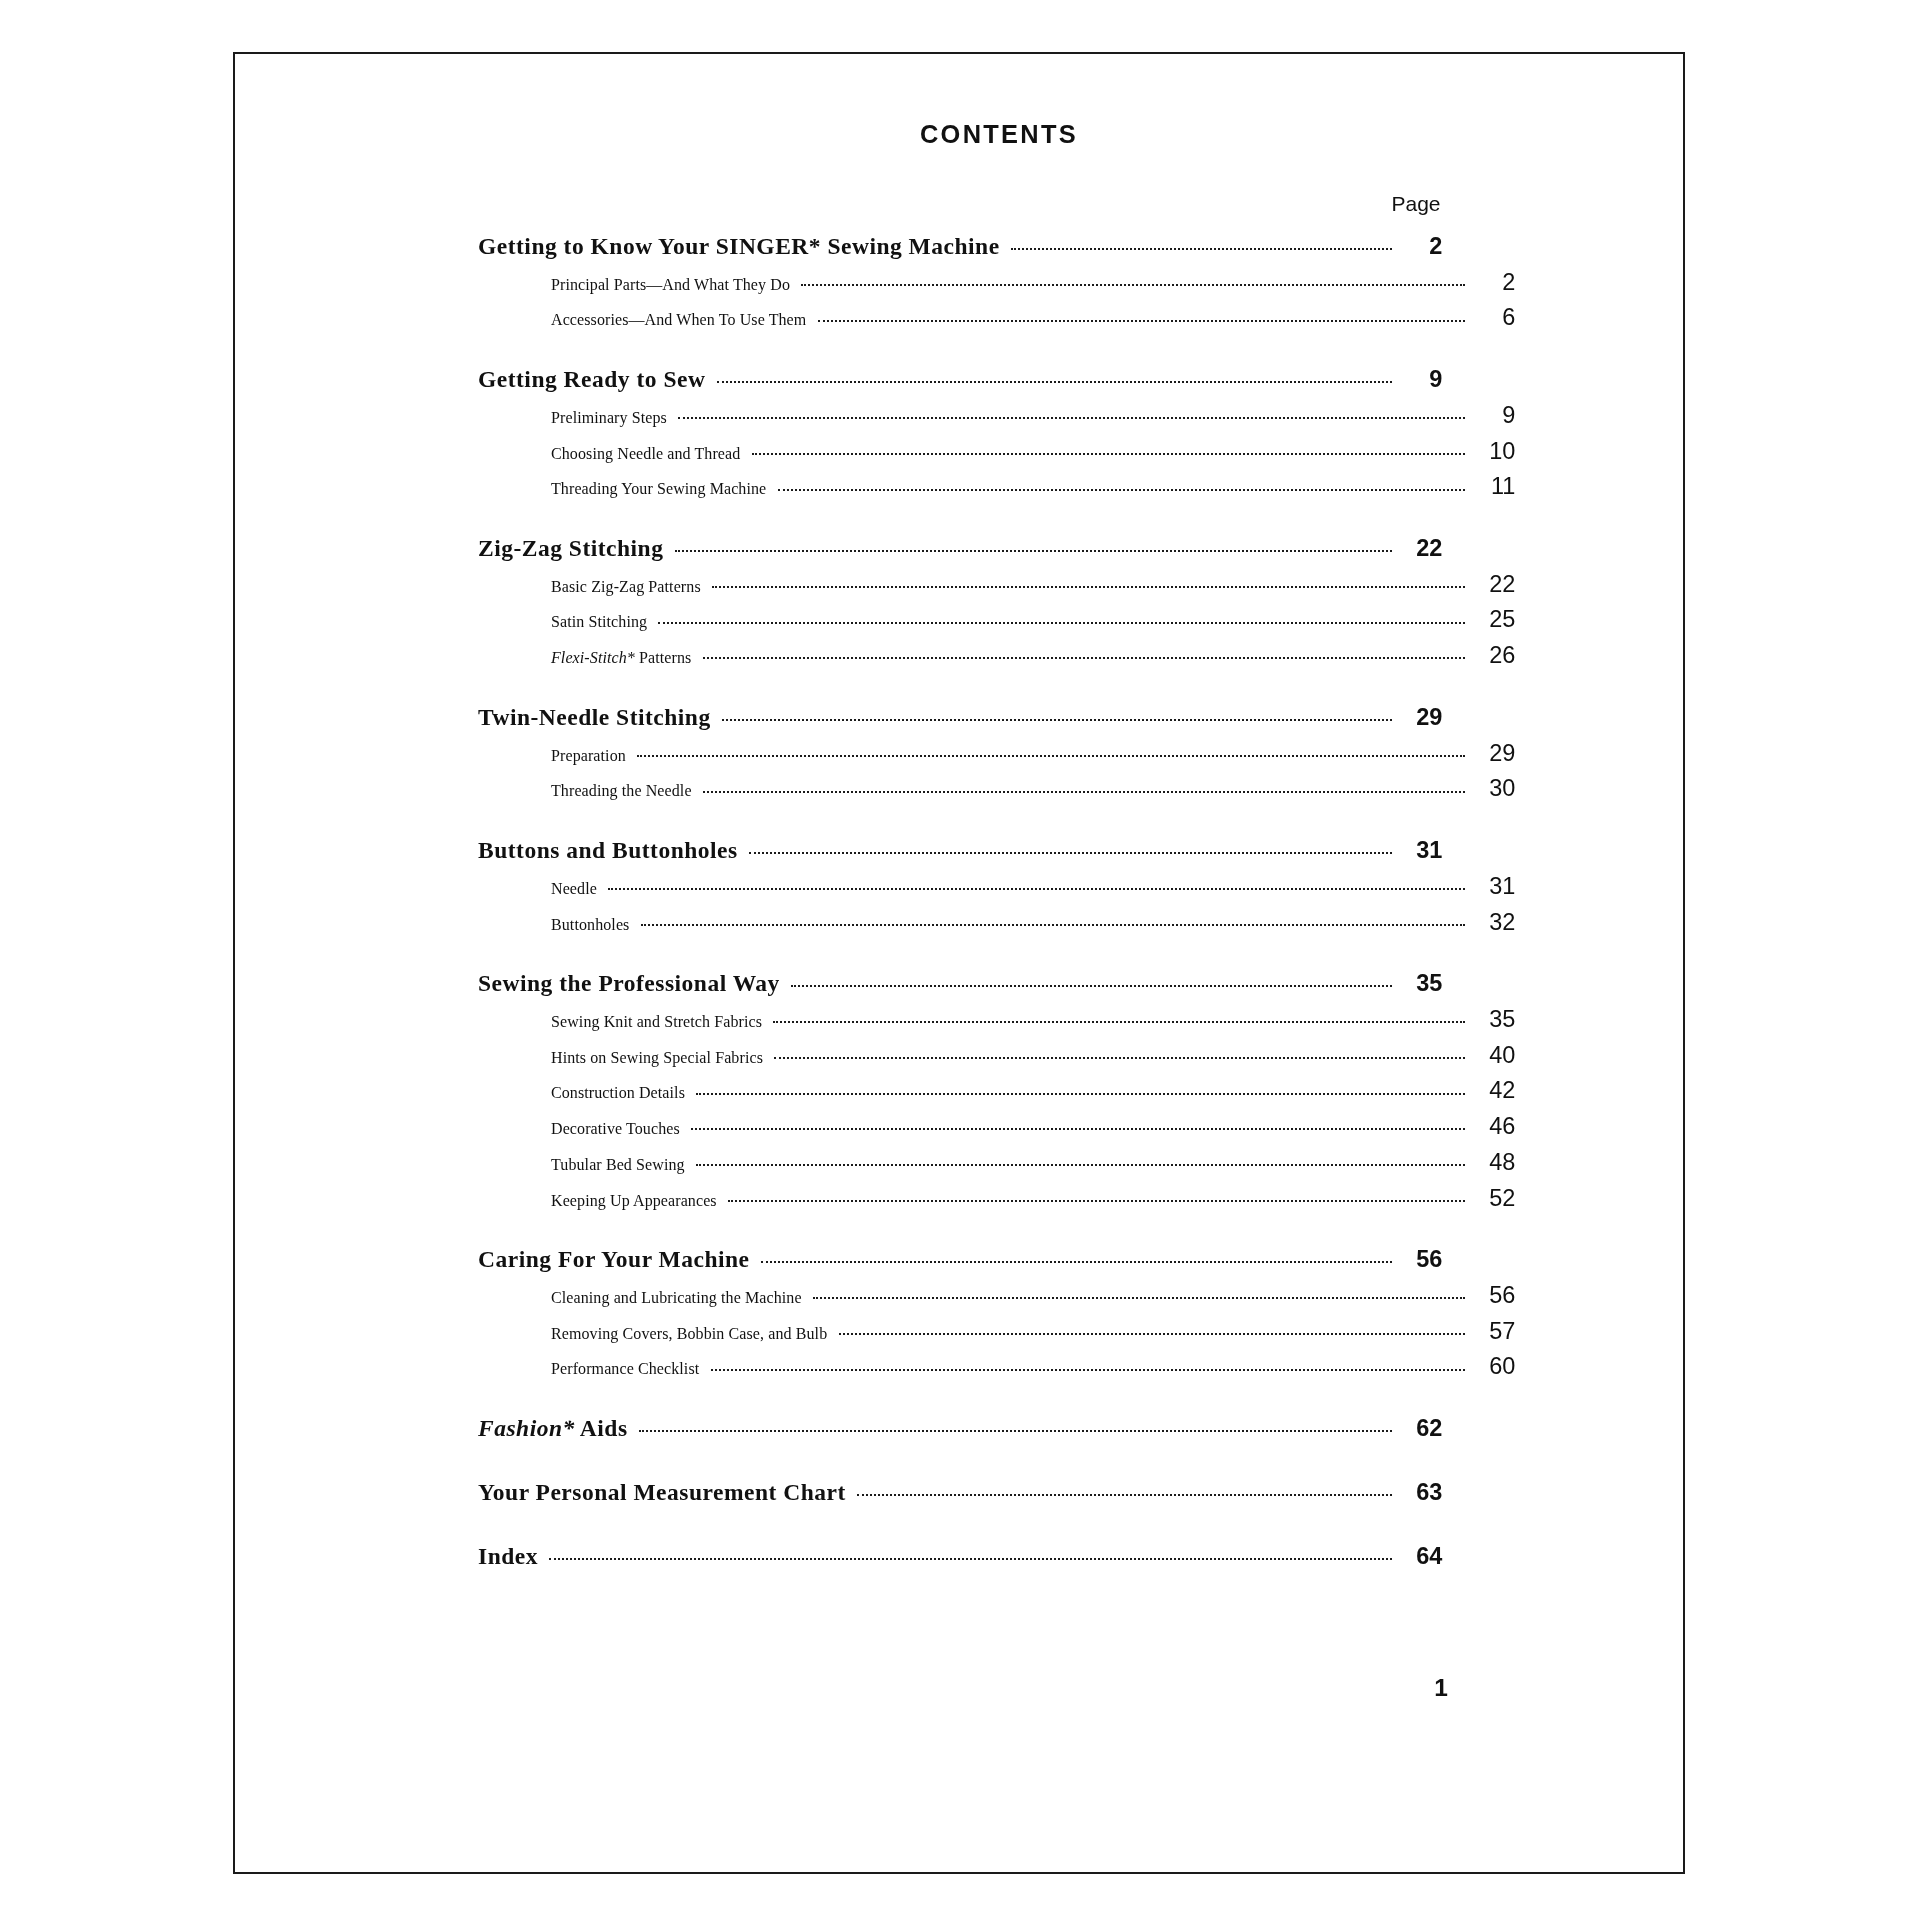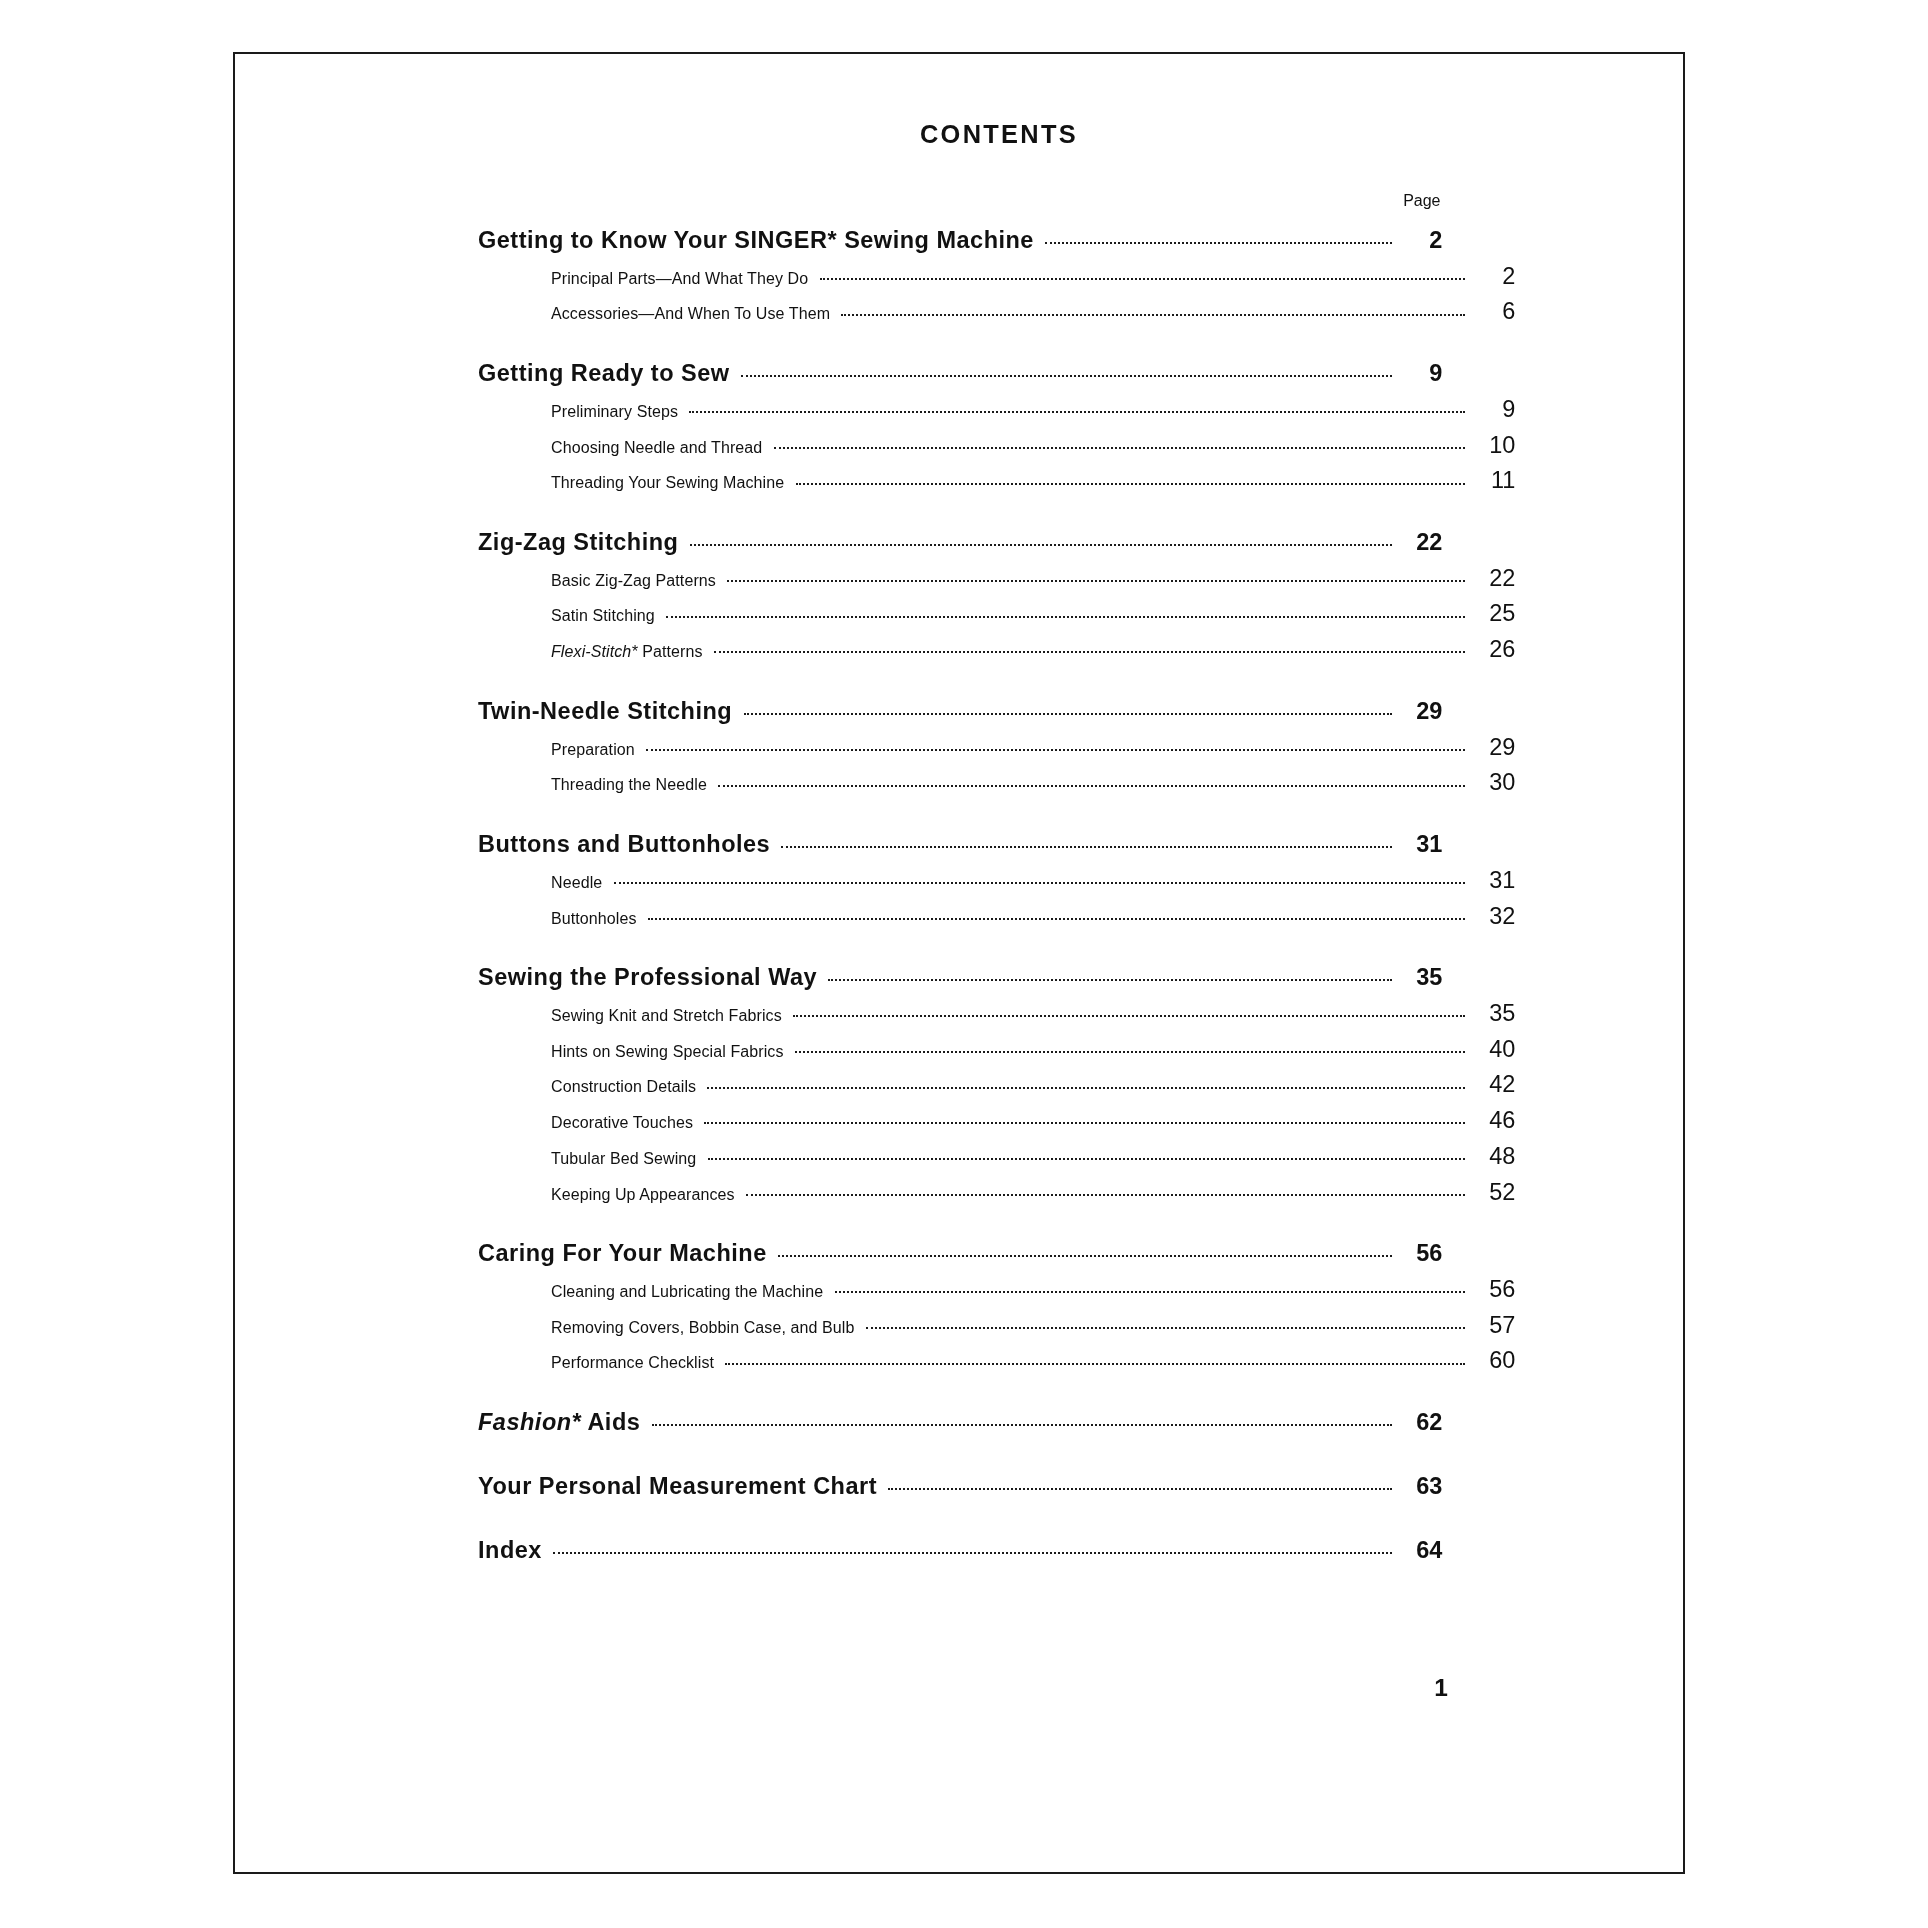--- a/index.html
+++ b/index.html
@@ -33,37 +33,38 @@
   .contents-title {
     text-align: center;
     font-size: 25.4px;
     font-weight: bold;
     letter-spacing: 2.3px;
     margin: 8px 0 43px 0;
     padding-left: 72px;
   }
   .page-label {
     text-align: right;
-    font-size: 16px;
+    font-size: 21px;
     font-weight: normal;
     margin: 0 0 13px 0;
     padding-right: 7.5px;
   }
   .group {
     margin-bottom: 26px;
   }
   .row {
     display: flex;
     align-items: baseline;
     width: 100%;
     line-height: 1.52;
   }
   .row .label {
     white-space: nowrap;
     font-size: 23.5px;
+    font-family: Liberation Serif, serif;
   }
   .row.major .label {
     font-weight: bold;
     letter-spacing: 0.5px;
   }
   .row.minor {
     padding-left: 73px;
   }
   .row.minor .label {
     font-weight: normal;

